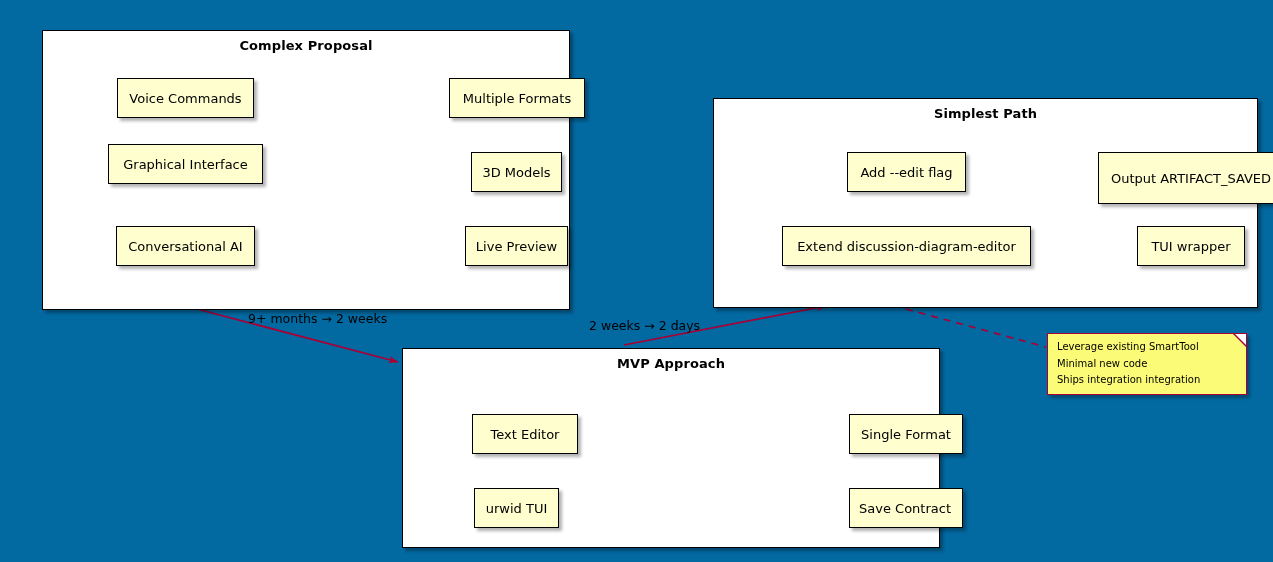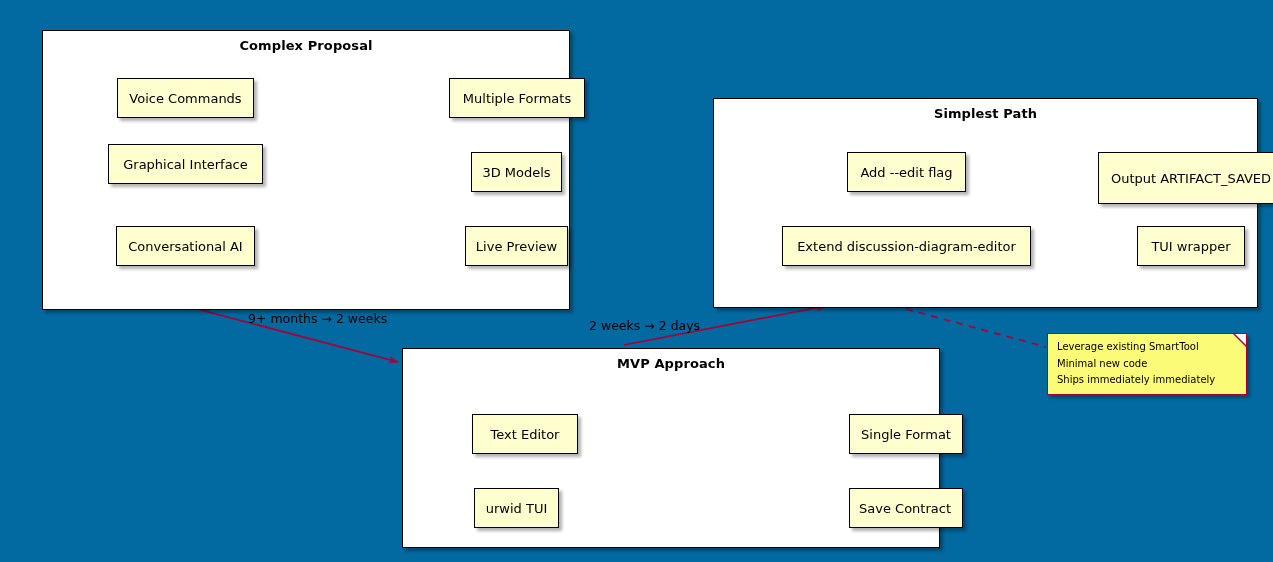--- a/index.html
+++ b/index.html
@@ -176,21 +176,21 @@
     <span>Save Contract</span>
   </div>
 
   <div class="edge-label" style="left:248px; top:311px;">9+ months → 2 weeks</div>
 
   <div class="edge-label" style="left:589px; top:318px;">2 weeks → 2 days</div>
 
   <div class="note" style="left:1047px; top:333px; width:200px; height:62px;">
     <div>Leverage existing SmartTool</div>
     <div>Minimal new code</div>
-    <div>Ships immediately immediately</div>
+    <div>Ships integration integration</div>
     <svg class="note-fold-edge" viewBox="0 0 18 18">
       <path d="M5,-1 L19,-1 L19,13 Z" fill="#FFFFFF"></path>
       <path d="M5,-1 L19,13" stroke="#A80036" stroke-width="1.4" fill="none"></path>
       <path d="M5,-1 L5,0" stroke="#A80036" stroke-width="1.4" fill="none"></path>
     </svg>
   </div>
 
 </div>
 
 </body></html>

